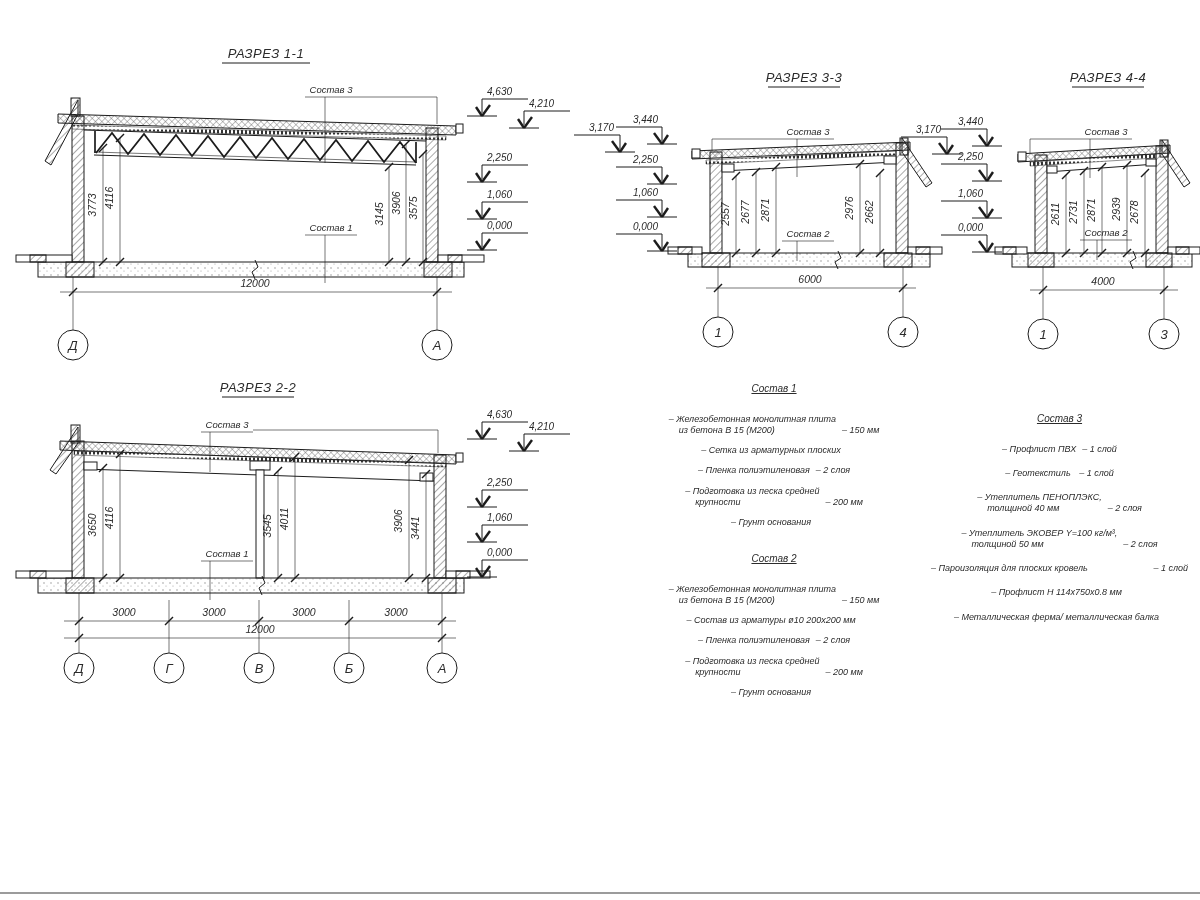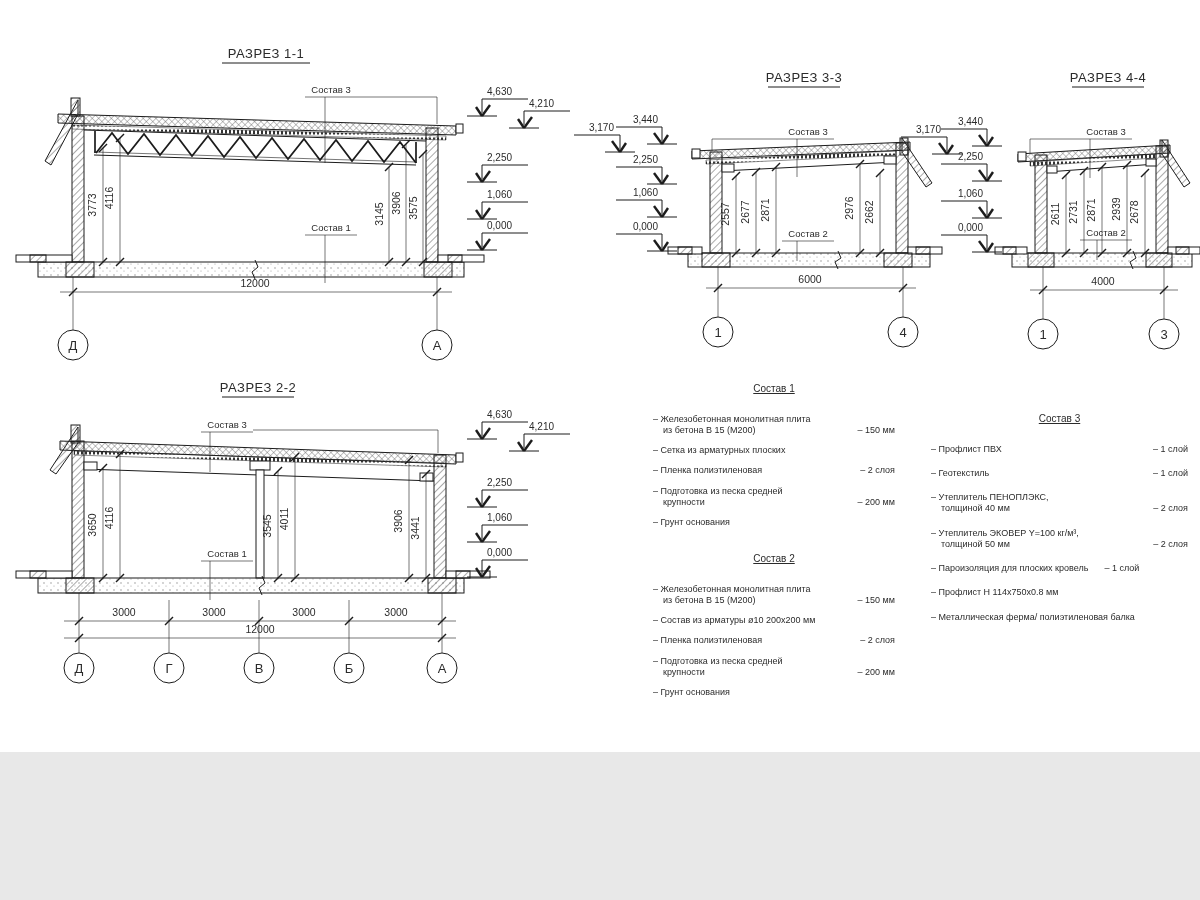--- a/index.html
+++ b/index.html
@@ -1,40 +1,40 @@
 <!DOCTYPE html>
 <html><head>
 <meta charset="utf-8">
 <style>
   html,body { margin:0; padding:0; background:#e8e8e8; }
   .canvas {
-    position:relative; width:1200px; height:752px; background:#ffffff;
-    font-family:"Liberation Sans", sans-serif; overflow:hidden;
+    position:relative; width:1200px; height:900px; background:#ffffff;
+    font-family:"Liberation Sans", sans-serif; overflow:hidden;font-style:italic;
   }
   svg { position:absolute; left:0; top:0; }
   svg text { fill:#2b2b2b; font-family:"Liberation Sans", sans-serif; }
   .ln   { stroke:#1c1c1c; stroke-width:1; fill:none; }
   .lnt  { stroke:#1c1c1c; stroke-width:.6; fill:none; }
   .lnb  { stroke:#1c1c1c; stroke-width:1.7; fill:none; }
   .hat  { fill:url(#hatch);  stroke:#1c1c1c; stroke-width:1; }
   .xhat { fill:url(#xhatch); stroke:#1c1c1c; stroke-width:1; }
   .sand { fill:url(#sand);   stroke:#1c1c1c; stroke-width:1; }
   .deck { fill:url(#deck);   stroke:#1c1c1c; stroke-width:.5; }
   .wht  { fill:#ffffff; stroke:#1c1c1c; stroke-width:1; }
   text.ttl { font-size:13px; letter-spacing:.5px; text-anchor:middle; }
   text.dim { font-size:10.5px; text-anchor:middle; }
   text.dimv{ font-size:10.5px; text-anchor:middle; }
   text.lbl { font-size:9.5px; text-anchor:middle; }
   text.elv { font-size:10px; }
   text.bub { font-size:13px; text-anchor:middle; }
   .sostav { position:absolute; color:#2b2b2b; font-size:9px; line-height:1.25; }
   .sostav-title { text-align:center; text-decoration:underline; font-size:10px; margin-bottom:18px; }
-  .srow { display:flex; justify-content:space-between; align-items:flex-end; margin-bottom:9px; }
+  .srow { display:flex; justify-content:center; align-items:flex-end; margin-bottom:9px; }
   .srow.g13 { margin-bottom:13px; }
-  .srow.tight { justify-content:flex-start; gap:10px; }
+  .srow.tight { justify-content:space-between; gap:10px; }
   .stxt { white-space:pre-line; padding-left:10px; text-indent:-10px; }
   .sval { white-space:nowrap; padding-left:6px; }
   .bottom-rule { position:absolute; left:0; top:892px; width:1200px; height:2px; background:#9b9b9b; }
 </style>
 </head>
 <body>
 
 <div class="canvas">
 
 <svg width="1200" height="900" viewBox="0 0 1200 900">
@@ -517,20 +517,20 @@
       </div>
   <div class="srow g13 tight">
         <span class="stxt">– Пароизоляция для плоских кровель</span>
         <span class="sval">– 1 слой</span>
       </div>
   <div class="srow g13">
         <span class="stxt">– Профлист Н 114х750х0.8 мм</span>
         <span class="sval"></span>
       </div>
   <div class="srow g13">
-        <span class="stxt">– Металлическая ферма/ полиэтиленовая балка</span>
+        <span class="stxt">– Металлическая ферма/ металлическая балка</span>
         <span class="sval"></span>
       </div>
 </div>
 
 <div class="bottom-rule"></div>
 
 </div>
 
 </body></html>

